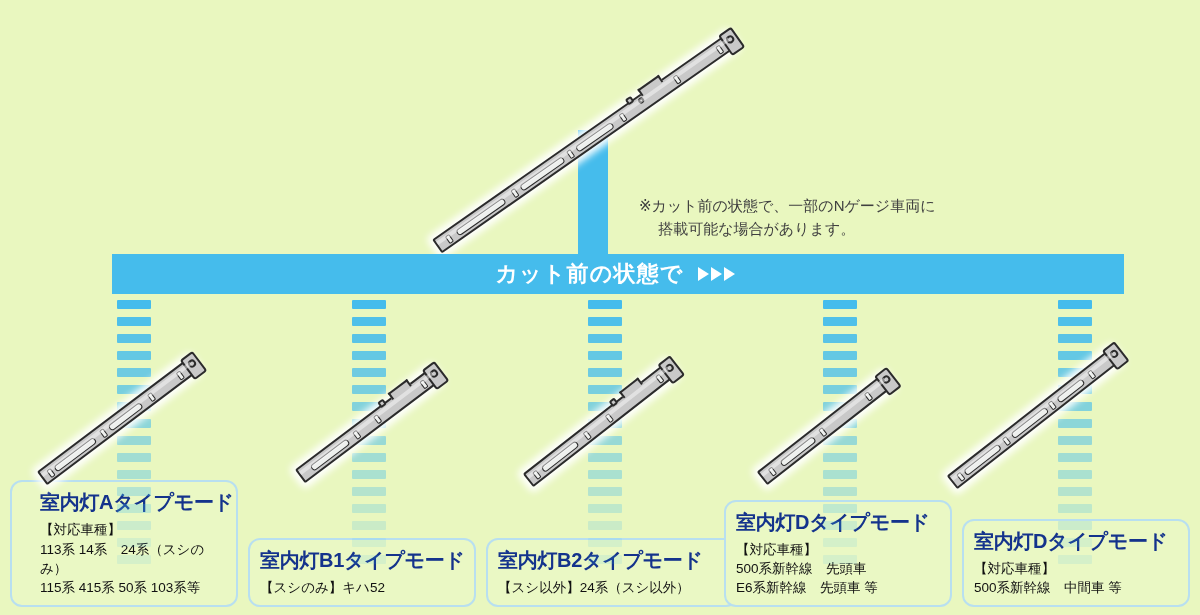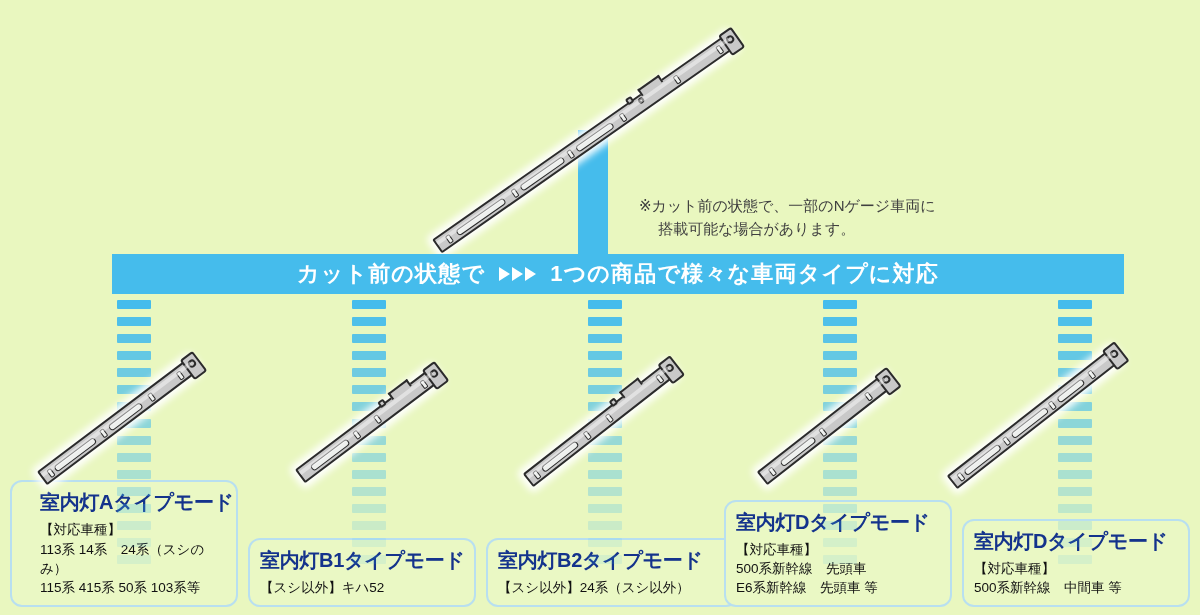--- a/index.html
+++ b/index.html
@@ -296,34 +296,33 @@
 　 搭載可能な場合があります。</div>
 
   <div class="banner">
     <div class="btxt">
       <span>カット前の状態で</span>
       <span class="tri">
           <i></i>
           <i></i>
           <i></i>
         </span>
-      <span>1つの商品で様々な車両タイプに対応</span>
     </div>
   </div>
 
   <div class="card" style="left:10px;width:228px;padding-left:28px;">
     <div class="ttl">室内灯Aタイプモード</div>
     <div class="sub">【対応車種】
 113系 14系　24系（スシのみ）
 115系 415系 50系 103系等</div>
   </div>
 
   <div class="card" style="left:248px;width:228px;">
     <div class="ttl">室内灯B1タイプモード</div>
-    <div class="sub">【スシ以外】キハ52</div>
+    <div class="sub">【スシのみ】キハ52</div>
   </div>
 
   <div class="card" style="left:486px;width:252px;">
     <div class="ttl">室内灯B2タイプモード</div>
     <div class="sub">【スシ以外】24系（スシ以外）</div>
   </div>
 
   <div class="card" style="left:724px;width:228px;">
     <div class="ttl">室内灯Dタイプモード</div>
     <div class="sub">【対応車種】

